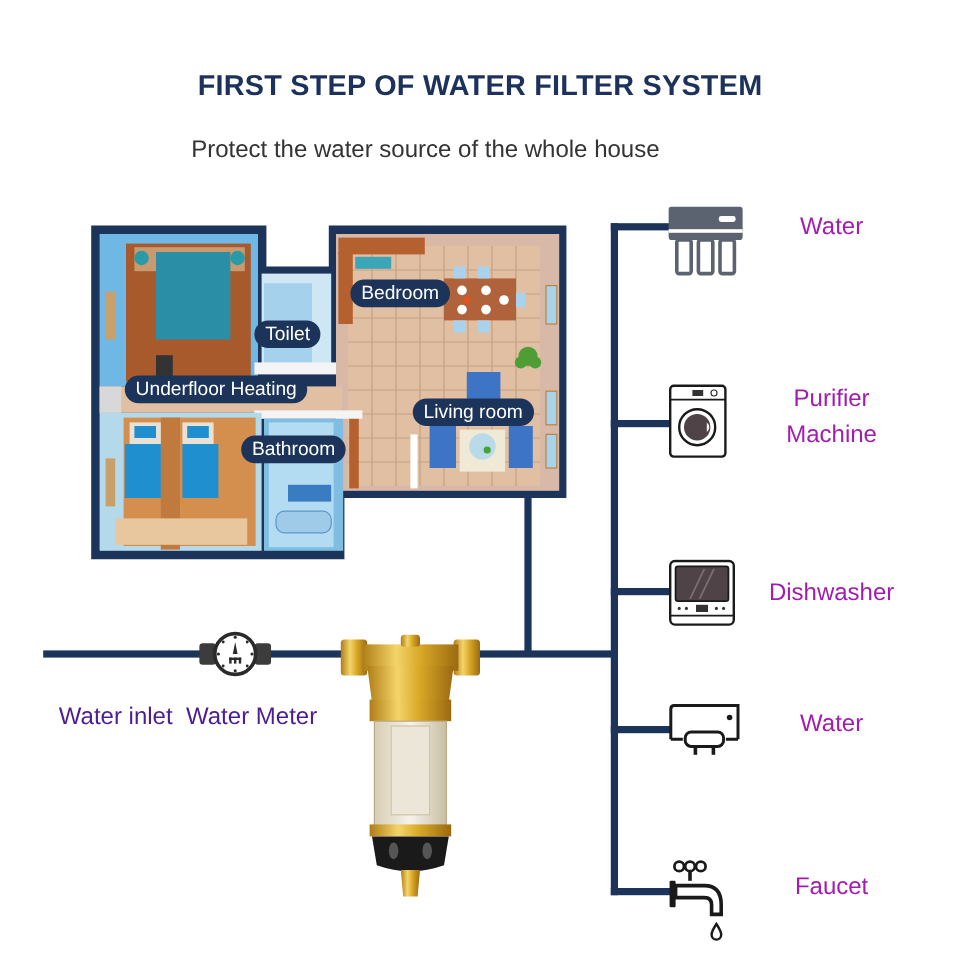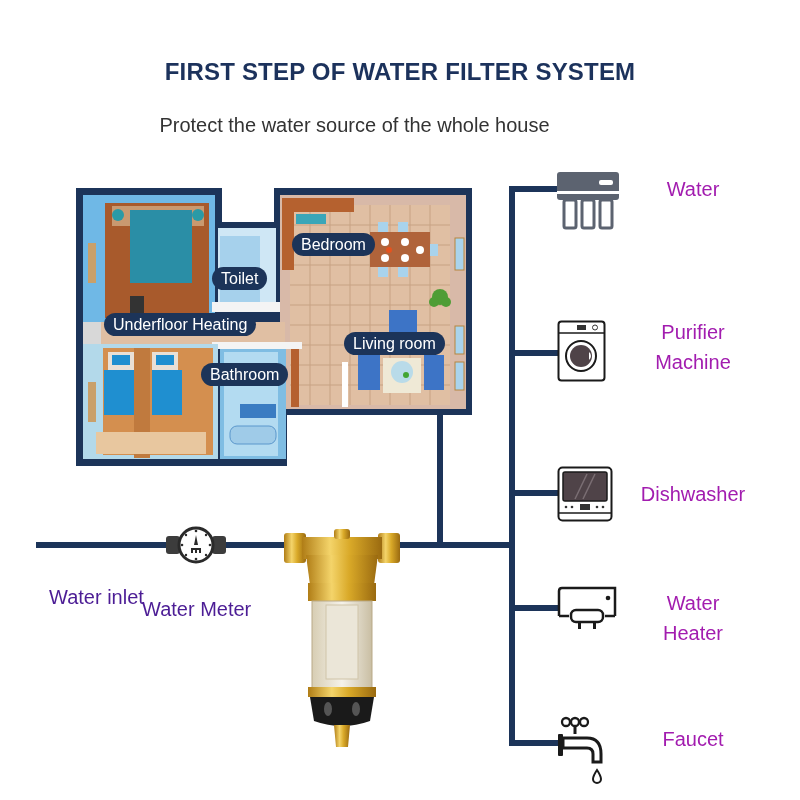--- a/index.html
+++ b/index.html
@@ -152,21 +152,21 @@
       <circle cx="40" cy="33" r="1.2"></circle>
     </g>
   <path d="M30 13 L32 23 L28 23 Z" fill="#2a2a2a"></path>
   <rect x="25" y="26" width="10" height="2" fill="#2a2a2a"></rect>
   <rect x="25" y="26" width="2" height="5" fill="#2a2a2a"></rect>
     <rect x="29" y="26" width="2" height="5" fill="#2a2a2a"></rect>
     <rect x="33" y="26" width="2" height="5" fill="#2a2a2a"></rect>
 </svg>
 
 <div class="inlet-label" style="left:49px;top:586px;">Water inlet</div>
-<div class="inlet-label" style="left:142px;top:586px;margin-top:12px;">Water Meter</div>
+<div class="inlet-label" style="left:155px;top:586px;">Water Meter</div>
 
 <svg class="abs" style="left:282px;top:525px;" width="120" height="225" viewBox="0 0 120 225">
   <defs>
     <linearGradient id="brass" x1="0" x2="1" y1="0" y2="0">
       <stop offset="0" stop-color="#b07d16"></stop>
         <stop offset="0.35" stop-color="#f4d46a"></stop>
         <stop offset="0.6" stop-color="#d9a928"></stop>
         <stop offset="1" stop-color="#9a6a10"></stop>
     </linearGradient>
     <linearGradient id="glass" x1="0" x2="1" y1="0" y2="0">
@@ -238,21 +238,20 @@
   <path d="M2 30 L2 5 Q2 2 5 2 L58 2 L58 30" fill="#ffffff" stroke="#1a1a1a" stroke-width="2.5"></path>
   <line x1="2" y1="30" x2="12" y2="30" stroke="#1a1a1a" stroke-width="2.5"></line>
   <line x1="48" y1="30" x2="58" y2="30" stroke="#1a1a1a" stroke-width="2.5"></line>
   <circle cx="51" cy="12" r="2.3" fill="#1a1a1a"></circle>
   <rect x="14" y="24" width="32" height="12" rx="5" fill="#ffffff" stroke="#1a1a1a" stroke-width="2.5"></rect>
   <rect x="21" y="36" width="3" height="7" fill="#1a1a1a"></rect>
   <rect x="36" y="36" width="3" height="7" fill="#1a1a1a"></rect>
 </svg>
 <div class="app-label" style="left:640px;top:588px;width:106px;">
   <div>Water</div>
-  <div>Heater</div>
 </div>
 
 <svg class="abs" style="left:557px;top:716px;" width="52" height="70" viewBox="0 0 52 70">
   <circle cx="9" cy="6" r="4" fill="none" stroke="#1a1a1a" stroke-width="2.3"></circle>
   <circle cx="18" cy="6" r="4" fill="none" stroke="#1a1a1a" stroke-width="2.3"></circle>
   <circle cx="27" cy="6" r="4" fill="none" stroke="#1a1a1a" stroke-width="2.3"></circle>
   <rect x="16.5" y="10" width="3" height="8" fill="#1a1a1a"></rect>
   <rect x="1" y="18" width="5" height="22" rx="1" fill="#1a1a1a"></rect>
   <path d="M6 22 L30 22 Q44 22 44 38 L44 46 L36 46 L36 38 Q36 32 30 32 L6 32 Z" fill="#ffffff" stroke="#1a1a1a" stroke-width="3"></path>
   <path d="M40 54 Q36 60 36 63 A4 4 0 0 0 44 63 Q44 60 40 54 Z" fill="#ffffff" stroke="#1a1a1a" stroke-width="2"></path>

